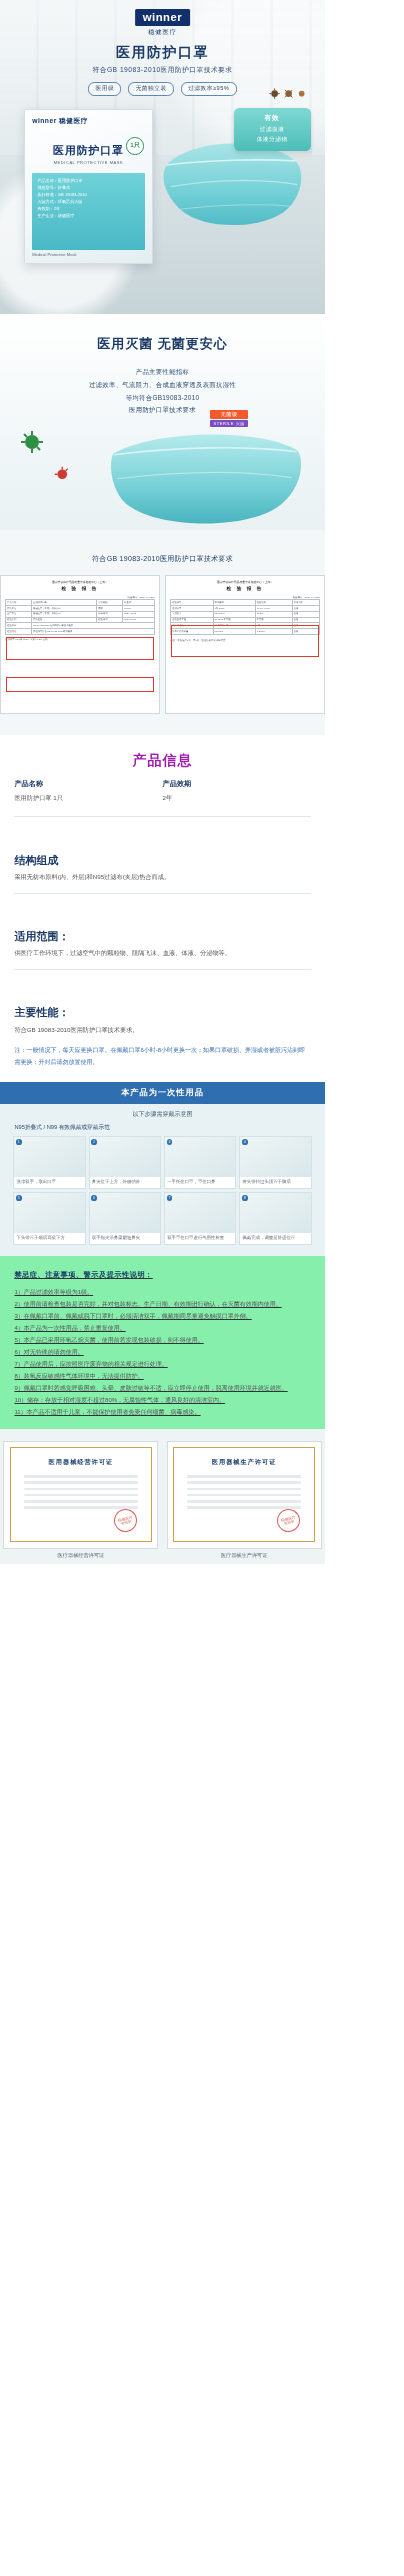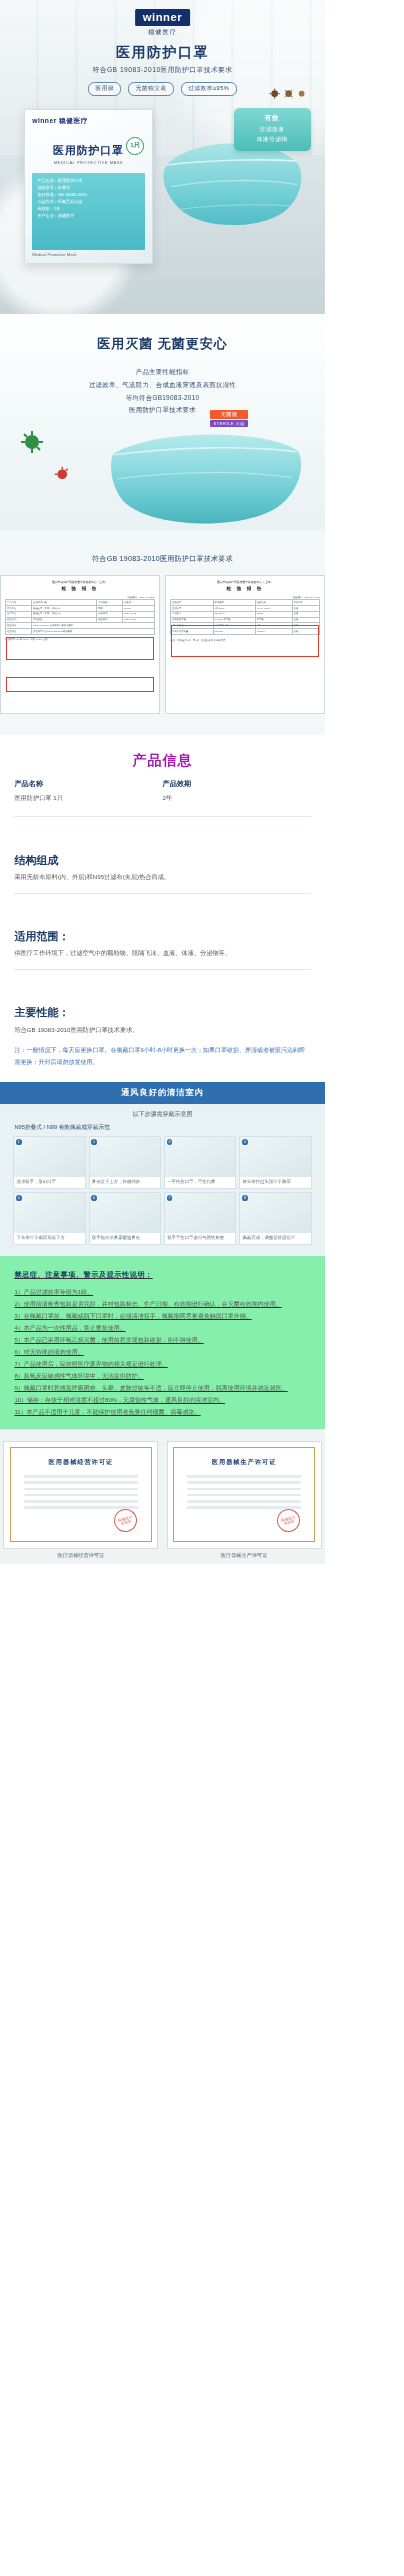--- a/index.html
+++ b/index.html
@@ -445,21 +445,21 @@
 
     <div class="info-block">
       <div class="info-k">主要性能：</div>
       <div class="info-v">符合GB 19083-2010医用防护口罩技术要求。</div>
     </div>
 
     <div class="note">注：一般情况下，每天应更换口罩。在佩戴口罩6小时-8小时更换一次；如果口罩破损、弄湿或者被脏污沾到即需更换；开封后请勿放置使用。</div>
   </section>
 
   <section class="sec-wear">
-    <div class="wear-bar">通风良好的清洁室内</div>
+    <div class="wear-bar">本产品为一次性用品</div>
     <div class="wear-sub">以下步骤需穿戴示意图</div>
     <div class="wear-group-t">N95折叠式 / N99 有效佩戴或穿戴示范</div>
 
     <div class="steps">
       <div class="step">
         <div class="ph">
             <span class="num">1</span>
           </div>
         <div class="cap">洗净双手，取出口罩</div>
       </div>

